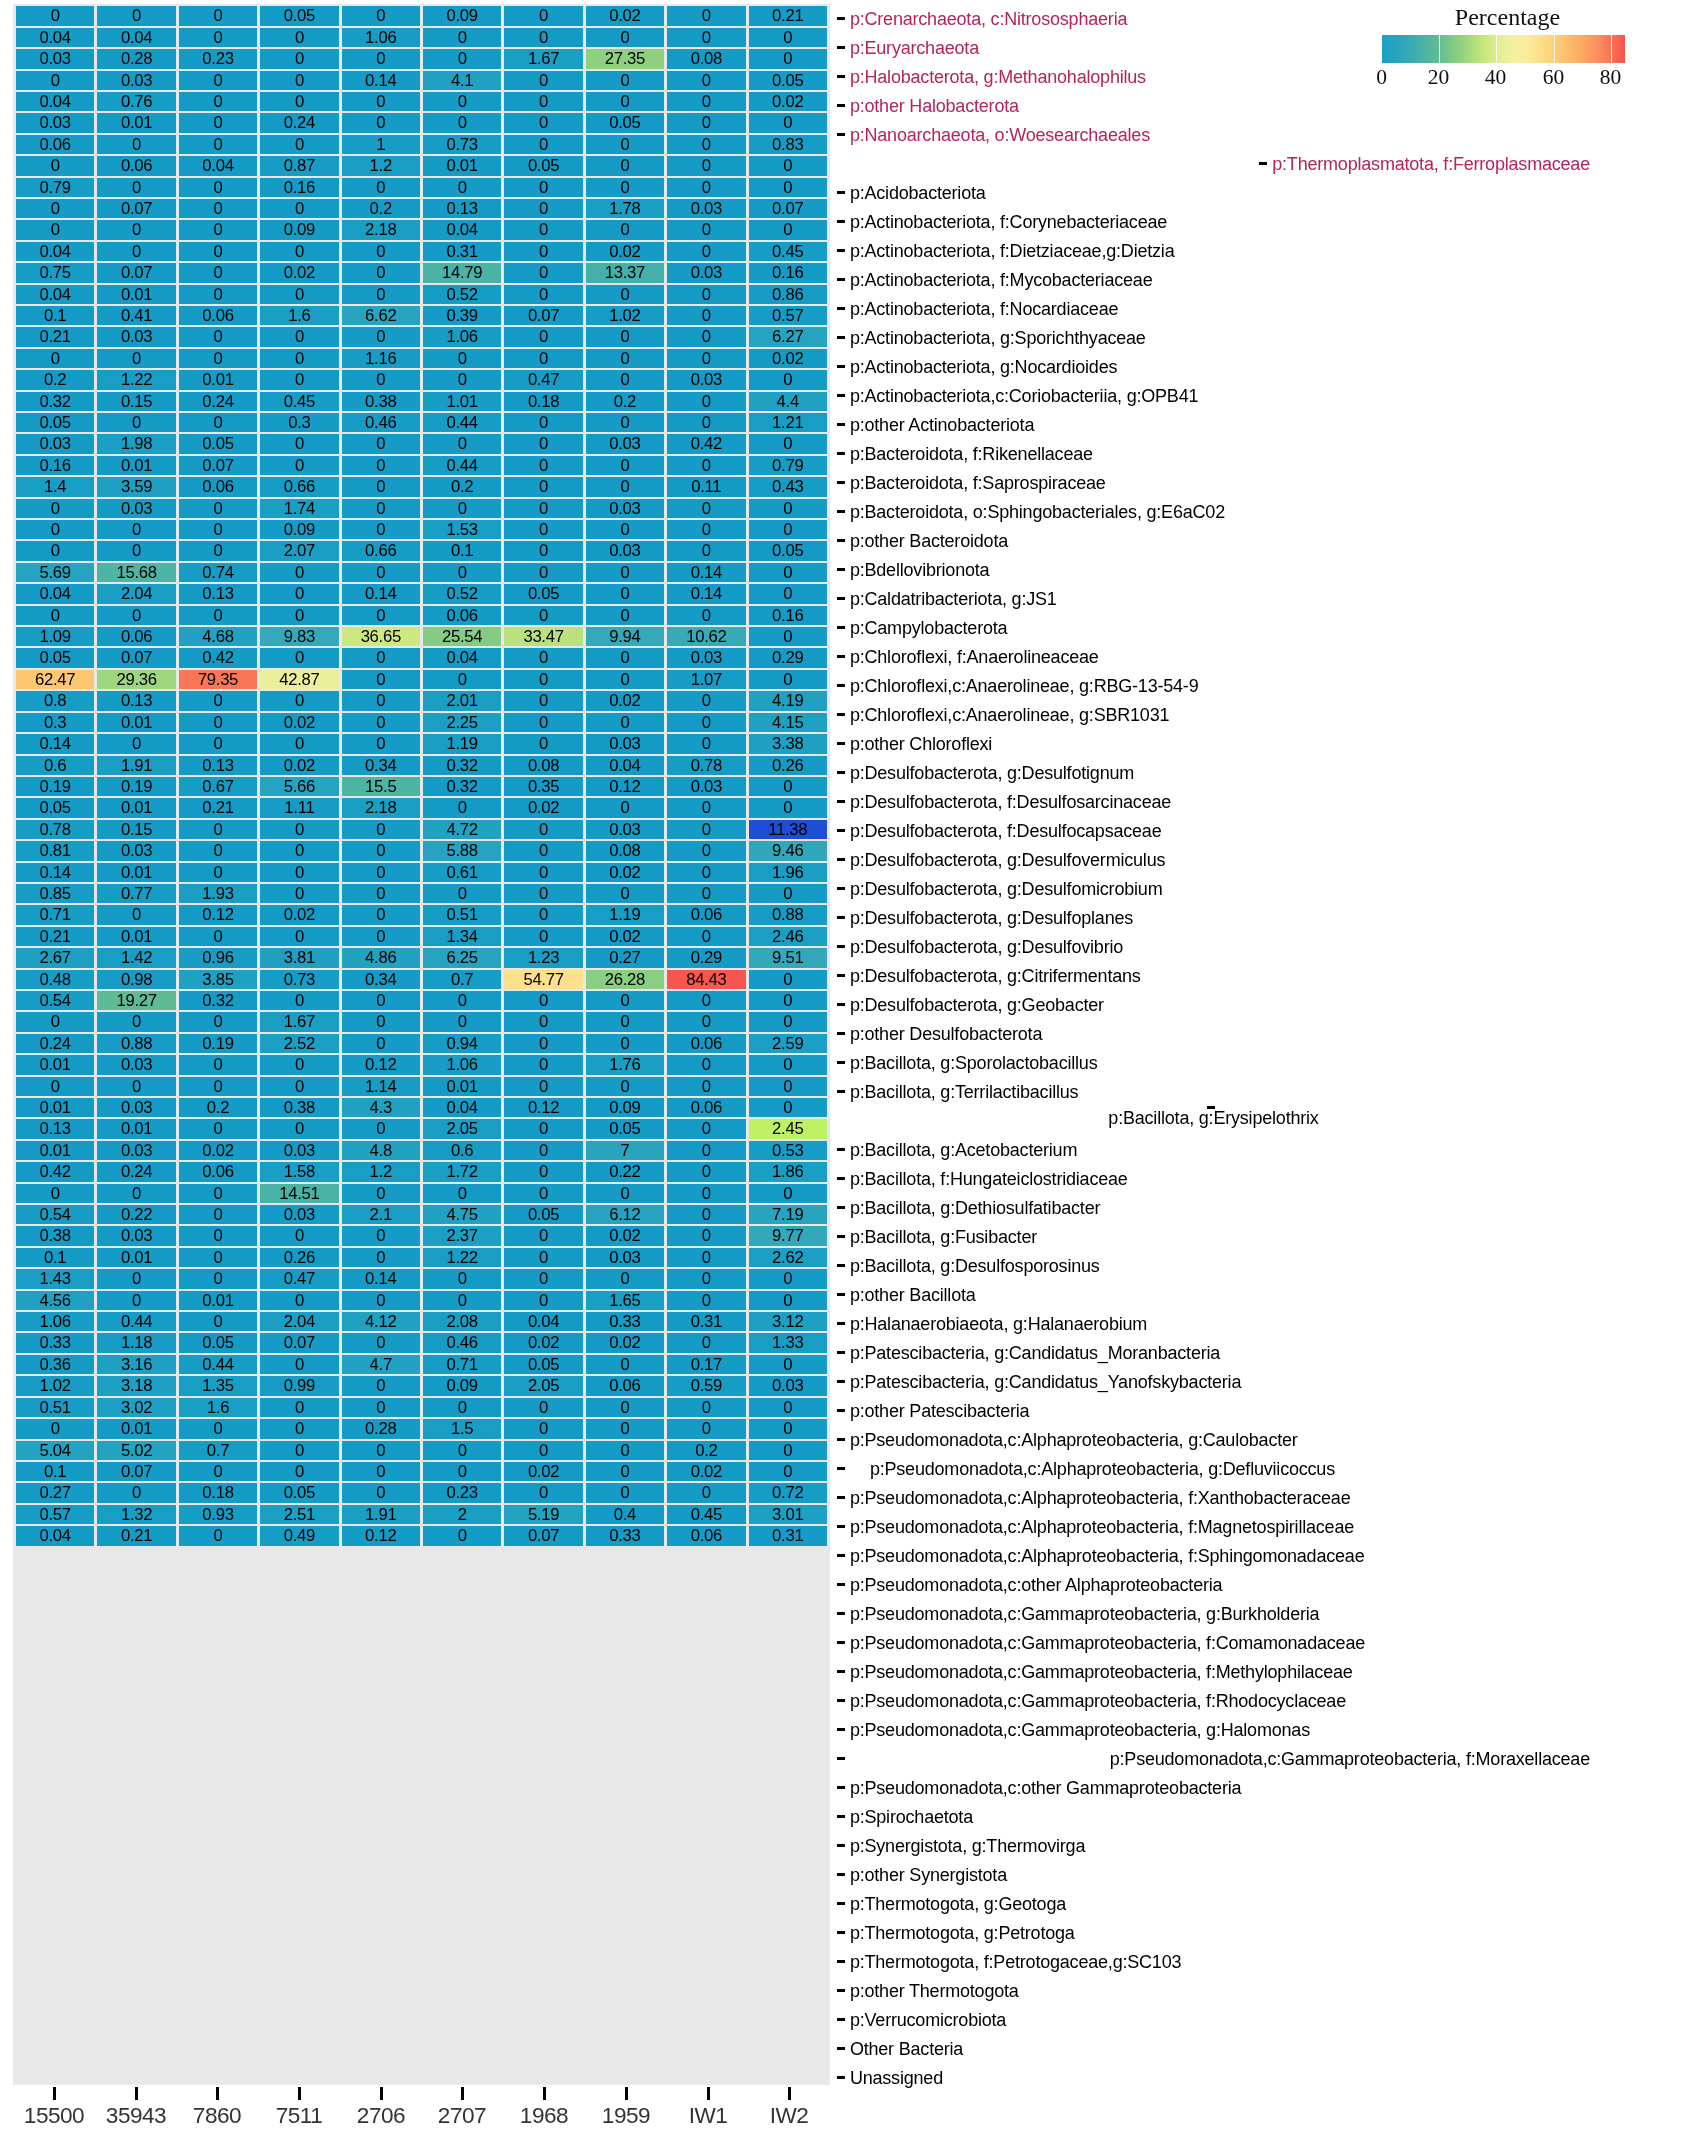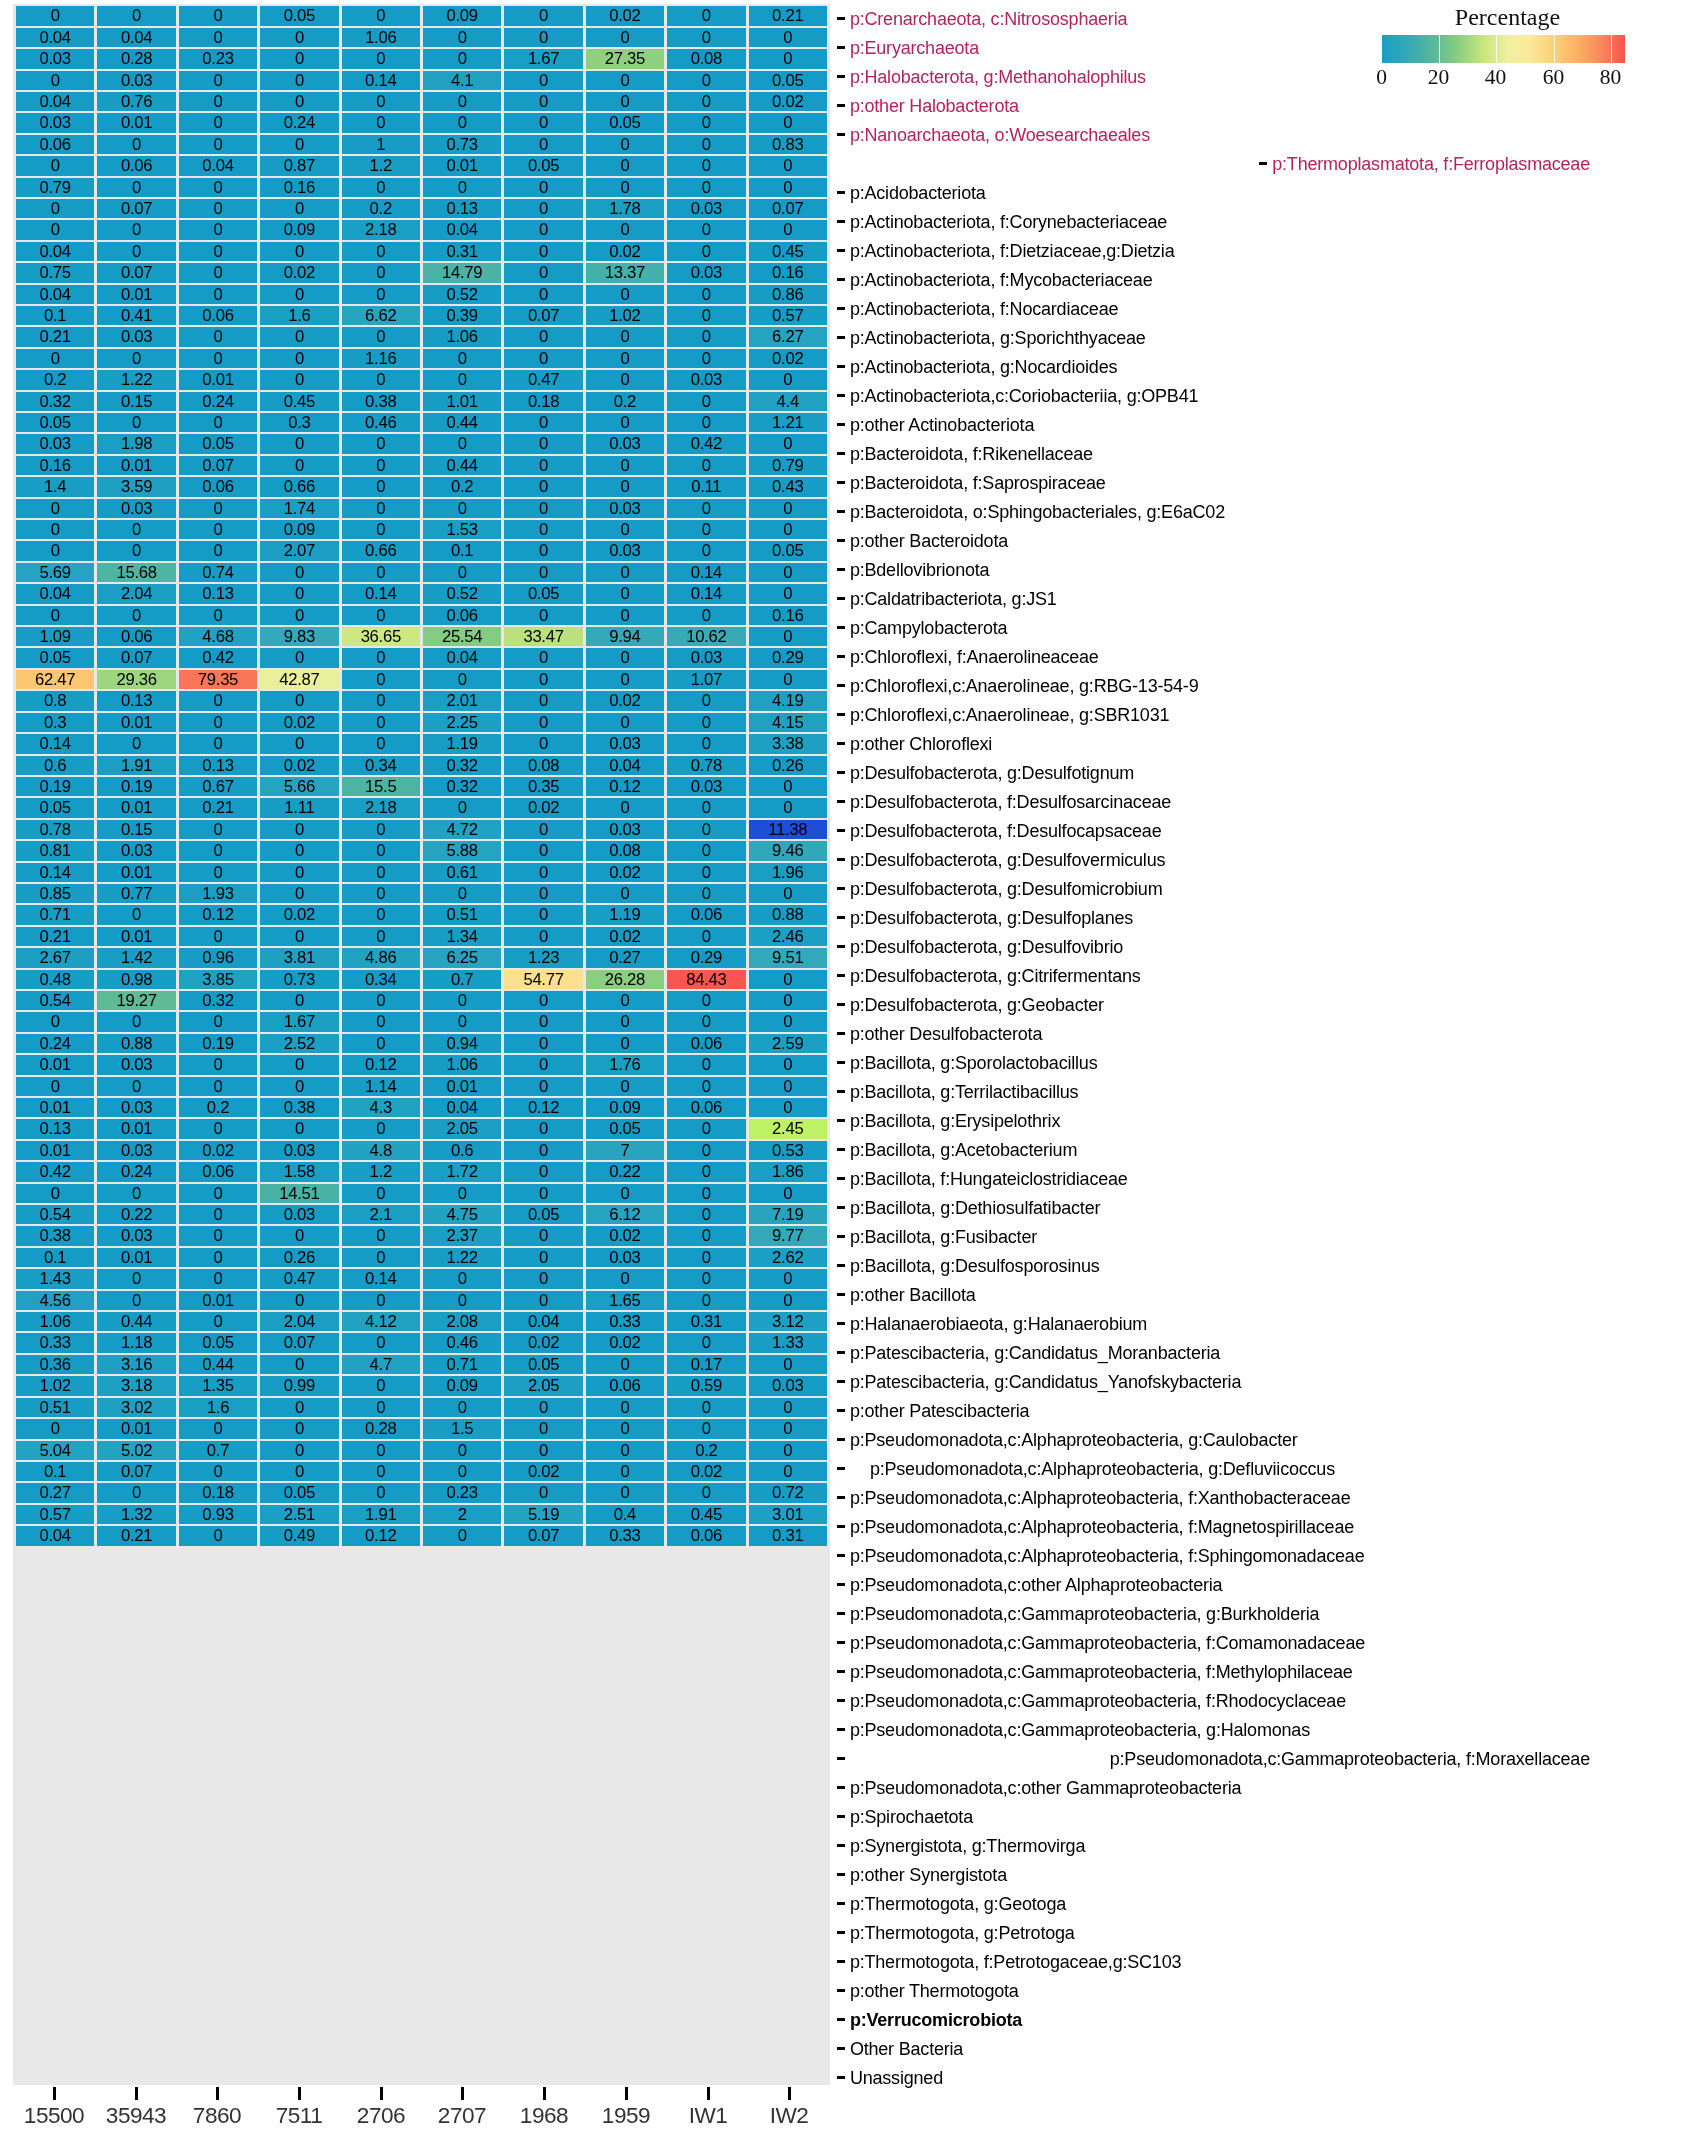--- a/index.html
+++ b/index.html
@@ -1160,21 +1160,21 @@
         <span class="lbl-text">p:other Desulfobacterota</span>
       </div>
       <div class="lbl-row" style="height: 29px;">
         <span class="tickmark"></span>
         <span class="lbl-text">p:Bacillota, g:Sporolactobacillus</span>
       </div>
       <div class="lbl-row" style="height: 29px;">
         <span class="tickmark"></span>
         <span class="lbl-text">p:Bacillota, g:Terrilactibacillus</span>
       </div>
-      <div class="lbl-row" style="height: 29px;">
+      <div class="lbl-row" style="height: 29px; flex-direction: column;">
         <span class="tickmark"></span>
         <span class="lbl-text">p:Bacillota, g:Erysipelothrix</span>
       </div>
       <div class="lbl-row" style="height: 29px;">
         <span class="tickmark"></span>
         <span class="lbl-text">p:Bacillota, g:Acetobacterium</span>
       </div>
       <div class="lbl-row" style="height: 29px;">
         <span class="tickmark"></span>
         <span class="lbl-text">p:Bacillota, f:Hungateiclostridiaceae</span>
@@ -1284,21 +1284,21 @@
         <span class="lbl-text">p:Thermotogota, g:Petrotoga</span>
       </div>
       <div class="lbl-row" style="height: 29px;">
         <span class="tickmark"></span>
         <span class="lbl-text">p:Thermotogota, f:Petrotogaceae,g:SC103</span>
       </div>
       <div class="lbl-row" style="height: 29px;">
         <span class="tickmark"></span>
         <span class="lbl-text">p:other Thermotogota</span>
       </div>
-      <div class="lbl-row" style="height: 29px; font-weight: bold;">
+      <div class="lbl-row" style="height: 29px;">
         <span class="tickmark"></span>
         <span class="lbl-text">p:Verrucomicrobiota</span>
       </div>
       <div class="lbl-row" style="height: 29px;">
         <span class="tickmark"></span>
         <span class="lbl-text">Other Bacteria</span>
       </div>
       <div class="lbl-row" style="height: 29px;">
         <span class="tickmark"></span>
         <span class="lbl-text">Unassigned</span>

